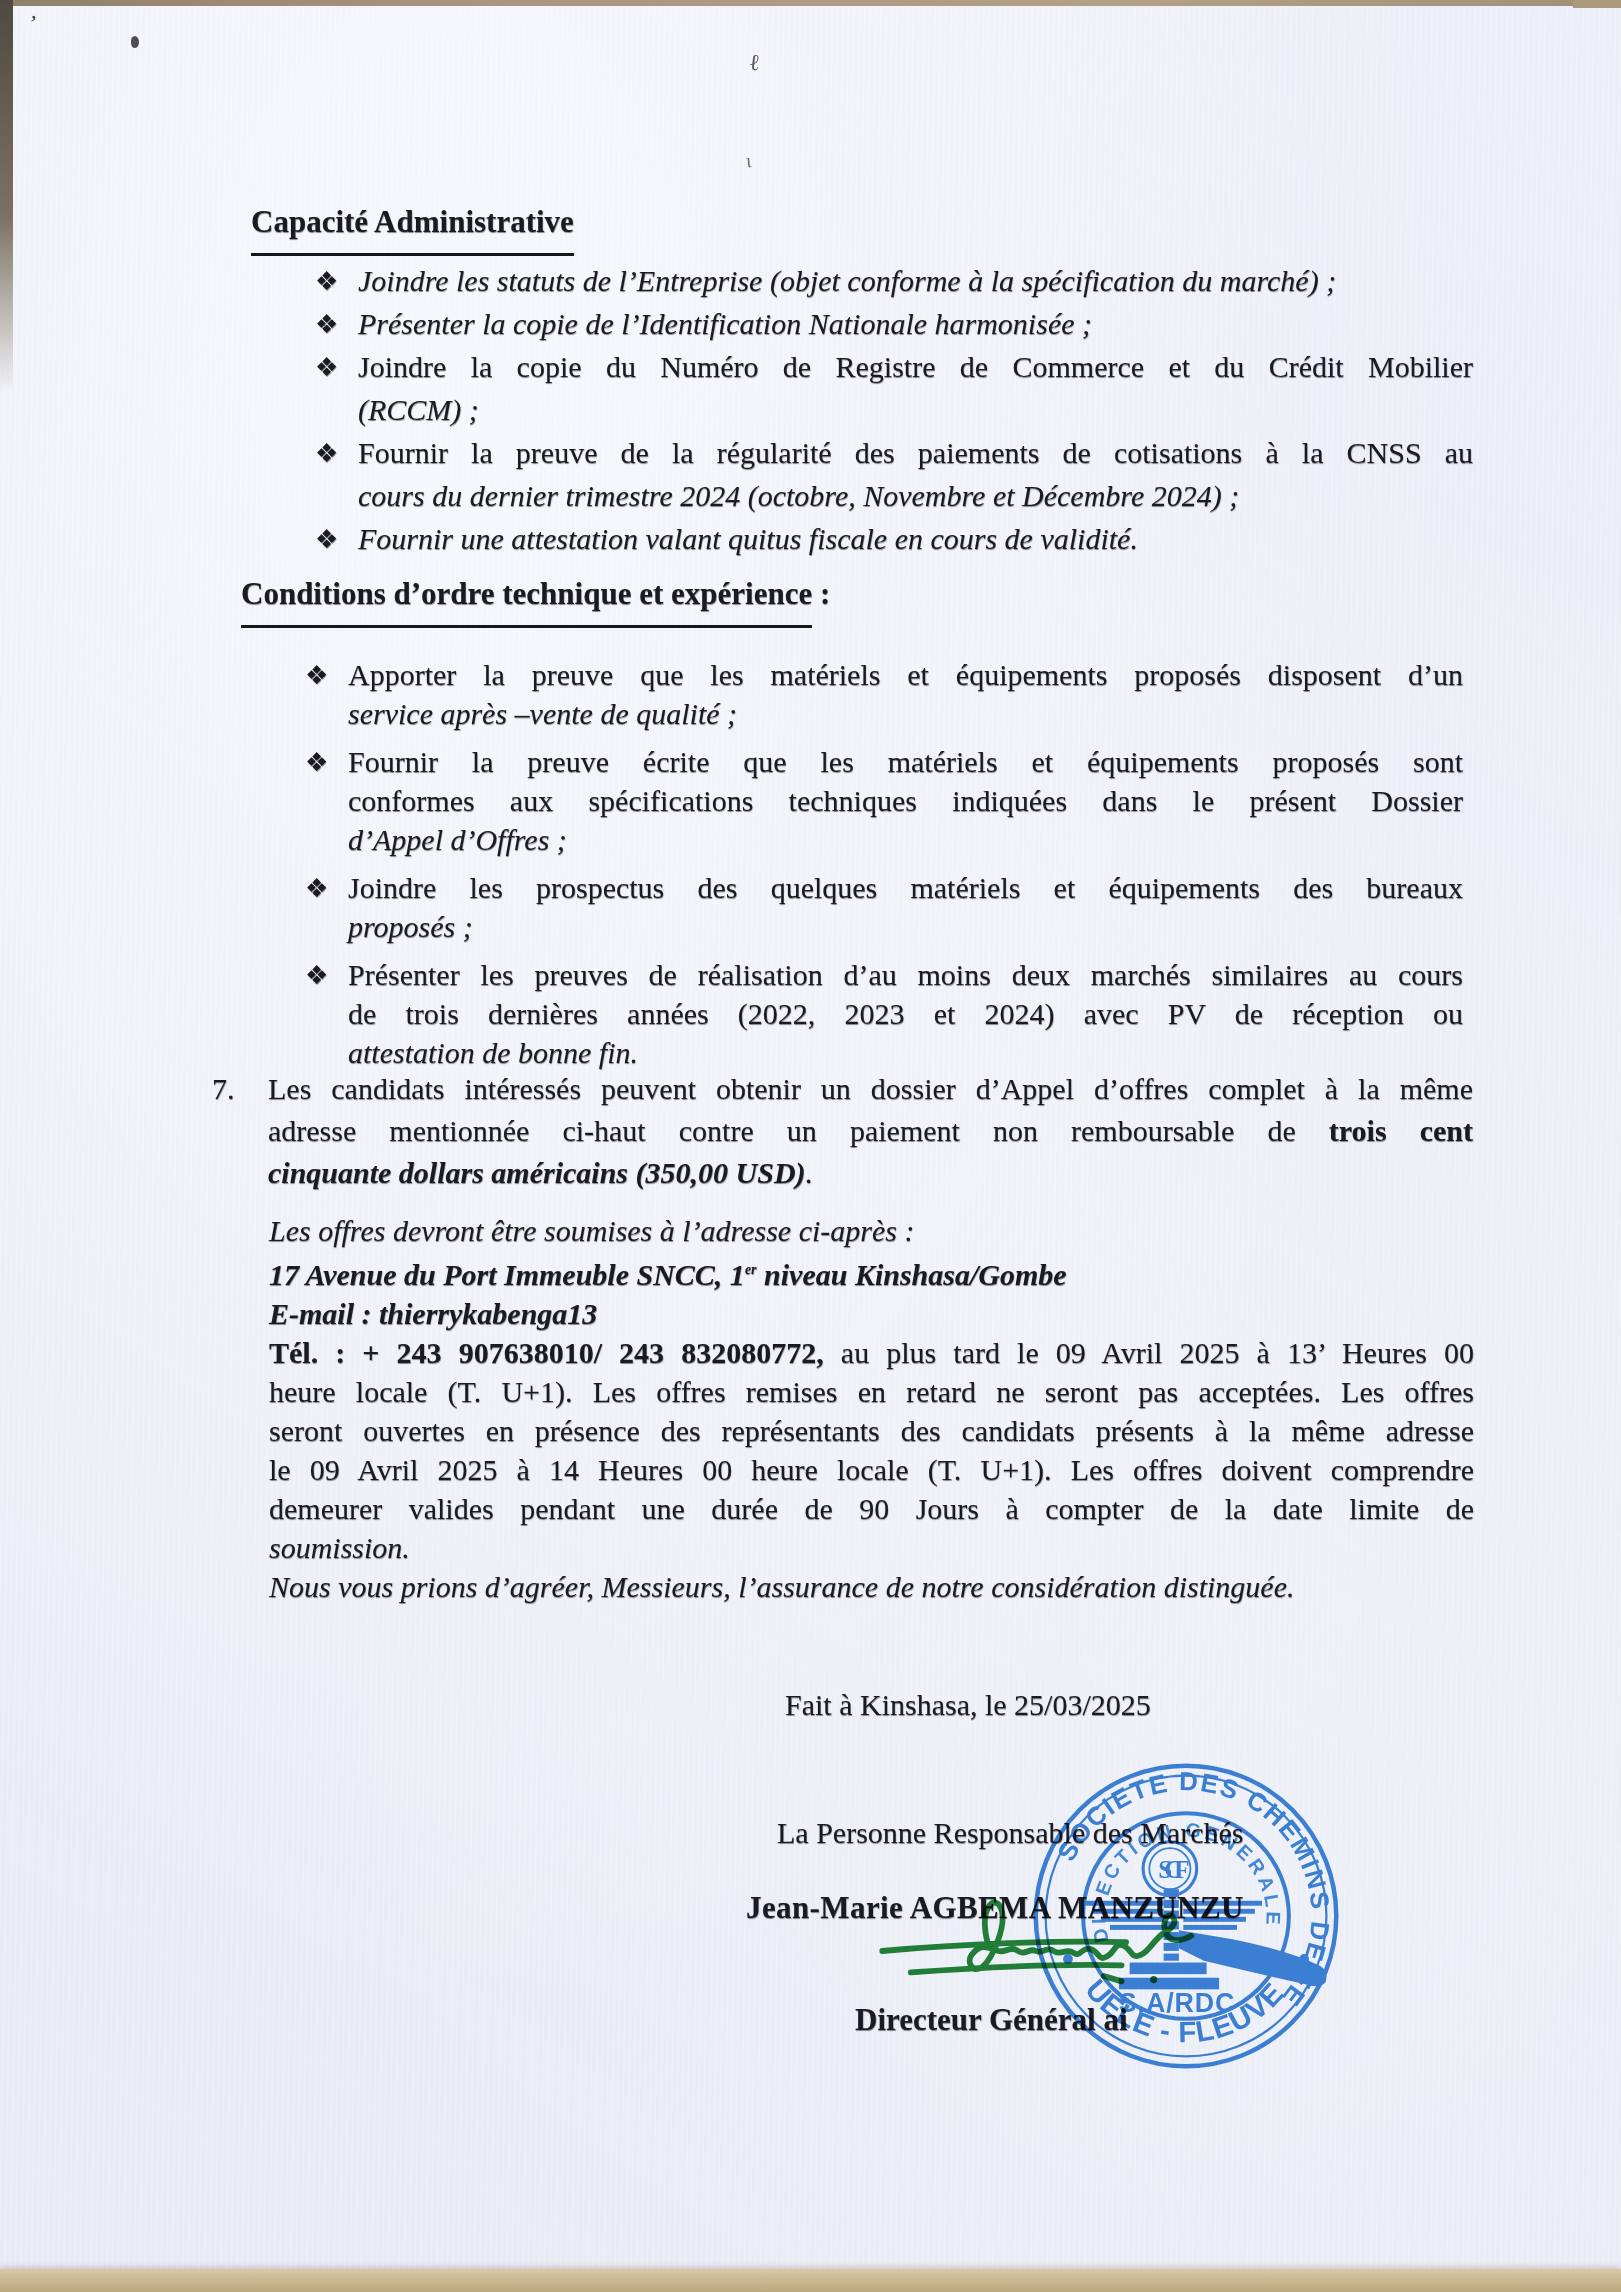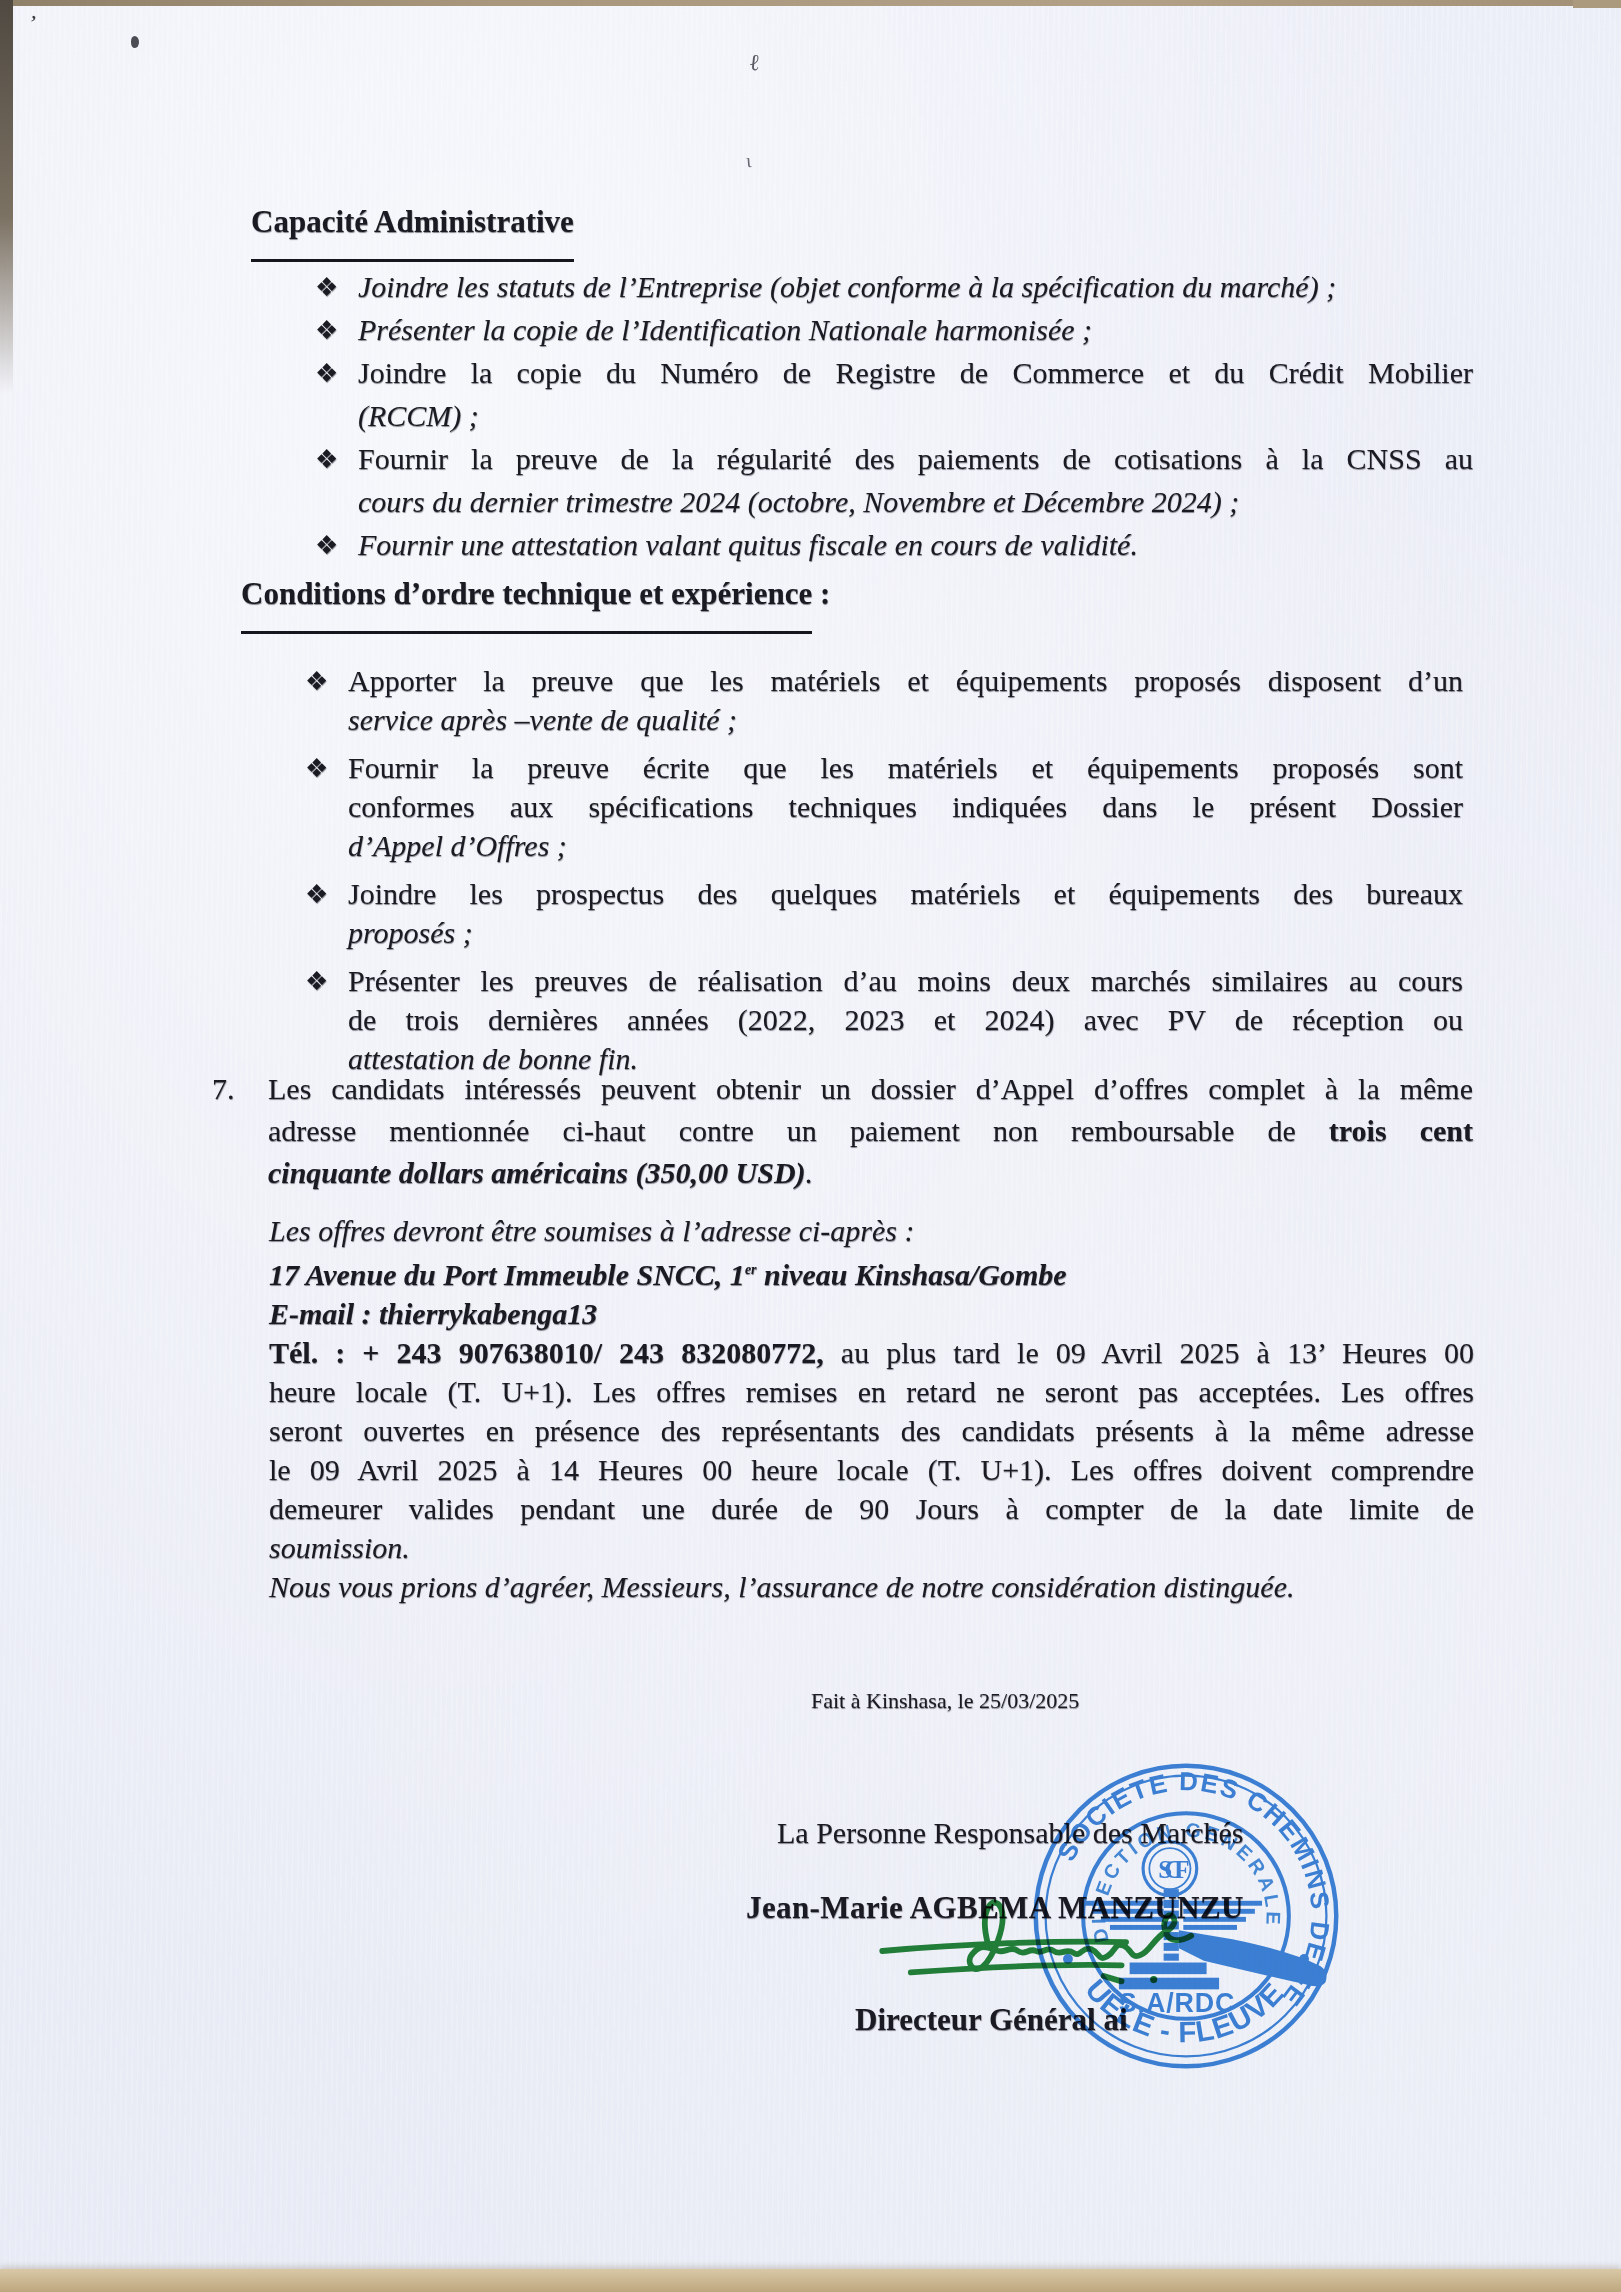--- a/index.html
+++ b/index.html
@@ -20,40 +20,40 @@
   .edge-tr{position:absolute;right:0;top:0;width:48px;height:8px;background:#ab9a7e;}
   
   .artifact{position:absolute;color:#3c3c44;}
   .a1{left:29px;top:10.7px;font-size:23px;transform:rotate(8deg);}
   .a2{left:131px;top:36px;width:8px;height:11.6px;border-radius:50% 60% 55% 50%;background:#2e2e36;opacity:.85;}
   .a3{left:749px;top:50px;font-size:23px;color:#5a5a64;transform:rotate(6deg);}
   .a4{left:746px;top:149px;font-size:19.7px;color:#6a6a74;transform:rotate(-4deg);}
   
   .ink{text-shadow:0.4px 0.6px 0.9px rgba(22,22,34,.5);}
   .abs{position:absolute;}
-  .h-line{display:inline-block;border-bottom:3.6px solid #16161e;padding-bottom:17px;}
+  .h-line{display:inline-block;border-bottom:3.6px solid #16161e;padding-bottom:11px;}
   .bold{font-weight:700;}
   #sec1{left:251px;top:201px;width:1222px;font-size:30px;}
   #sec1 .heading{font-size:31px;font-weight:700;line-height:41px;}
   .blist{list-style:none;margin:0;padding:0;}
   #sec1 .blist{margin-top:2.7px;}
   #sec1 li{position:relative;padding-left:107px;line-height:43px;}
   #sec2{left:241px;top:573px;width:1222px;font-size:30px;}
   #sec2 .heading{font-size:31px;font-weight:700;line-height:41px;}
   #sec2 .blist{margin-top:27px;}
   #sec2 li{position:relative;padding-left:107px;line-height:39px;margin-bottom:9px;}
   .marker{position:absolute;left:64px;top:0.9px;font-size:26px;}
   .jl{text-align:justify;text-align-last:justify;}
   .ll{text-align:left;font-style:italic;}
   #item7{left:212px;top:1068px;width:1261px;font-size:30px;line-height:42px;}
   #item7 .body{padding-left:56px;}
   #item7 .num{position:absolute;left:0;top:0;}
   #offers{left:269px;top:1211px;width:1205px;font-size:30px;line-height:39px;}
   sup{font-size:14px;}
-  #dateline{left:811px;top:1688px;font-size:22px;}
+  #dateline{left:785px;top:1688px;font-size:30px;}
   #sig-role{left:777px;top:1816px;font-size:30px;}
   #sig-name{left:746px;top:1890px;font-size:31px;font-weight:700;letter-spacing:0.4px;}
   #sig-title{left:855px;top:2002px;font-size:31px;font-weight:700;}
   #stamp{left:1025px;top:1755px;width:322px;height:322px;mix-blend-mode:multiply;opacity:.92;}
   #signature{left:855px;top:1876px;width:376px;height:125px;mix-blend-mode:multiply;}
 </style>
 </head>
 <body>
 
 <div class="page">

